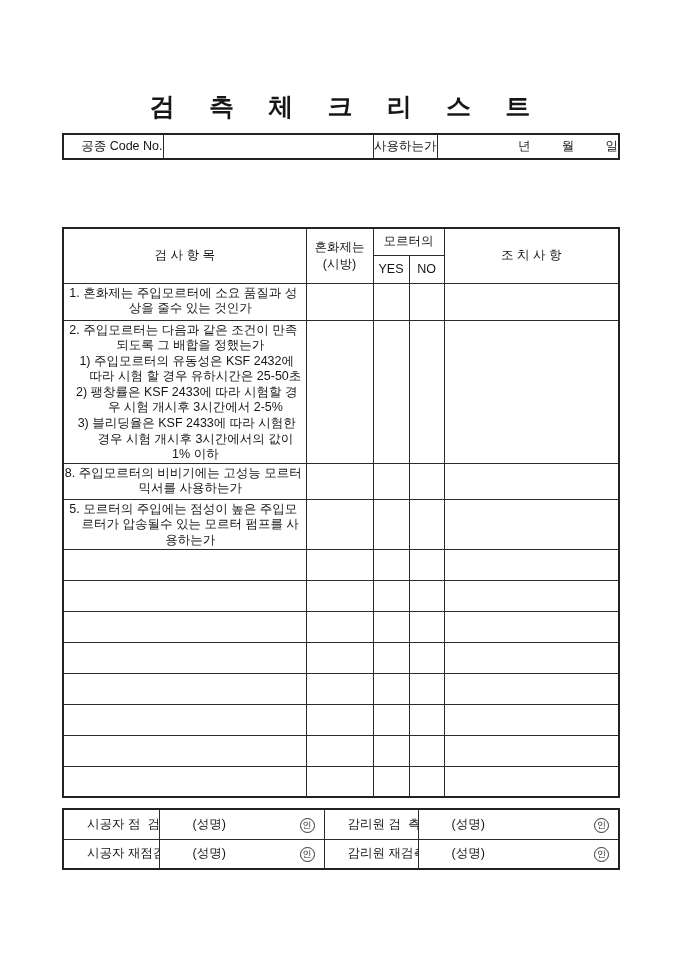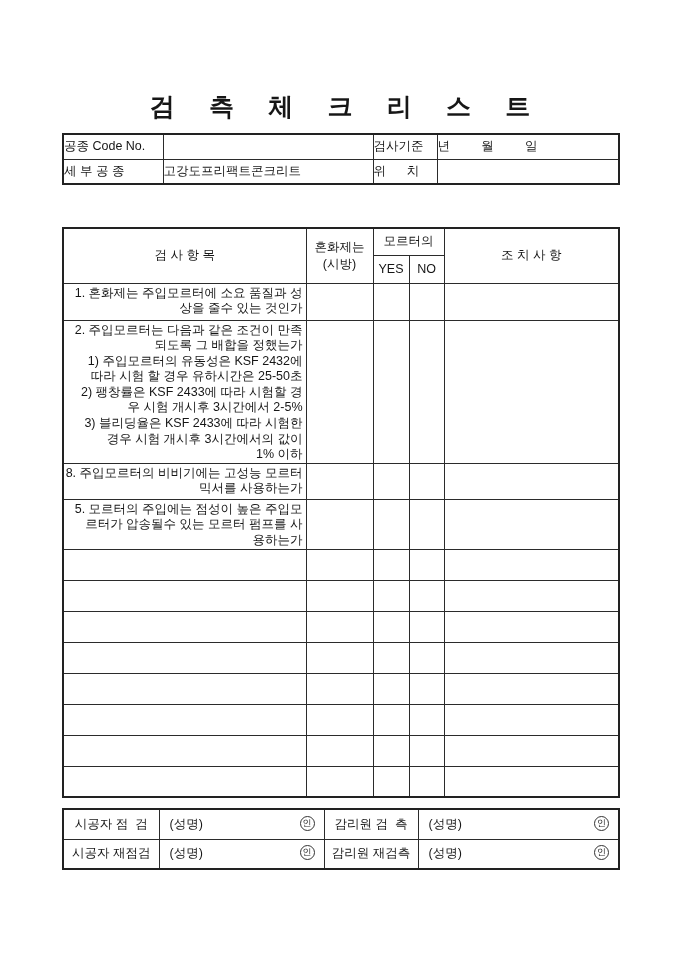--- a/index.html
+++ b/index.html
@@ -41,42 +41,42 @@
   td, th {
     border: 1.5px solid #2b2b2b;
     padding: 0;
     font-weight: normal;
     overflow: hidden;
   }
   table.bordered { border: 2px solid #222; }
 
   
   .info-table { top: 133px; }
-  .info-table td { height: 25px; text-align: left; vertical-align: middle; white-space: pre; }
+  .info-table td { height: 25px; text-align: right; vertical-align: middle; white-space: pre; }
 
   
   .check-table { top: 227px; }
   .check-table th { text-align: center; vertical-align: middle; white-space: pre-line; }
   .check-table td.item-cell {
-    text-align: right;
+    text-align: center;
     vertical-align: top;
     white-space: pre;
     padding: 2px 3px 0 0;
     line-height: 15.6px;
   }
   .check-table td { vertical-align: top; }
 
   
   .sign-table { top: 808px; }
-  .sign-table td { height: 30px; vertical-align: middle; }
+  .sign-table td { height: 30px; vertical-align: middle; padding-left: 23px; }
   .sign-table td.sig-label { text-align: center; white-space: pre; }
   .name-wrap {
     display: flex;
     justify-content: space-between;
-    align-items: flex-start;
+    align-items: flex-end;
     padding: 0 9px 0 10px;
   }
   .seal {
     display: inline-flex;
     align-items: center;
     justify-content: center;
     width: 15px;
     height: 15px;
     border: 1px solid #333;
     border-radius: 50%;
@@ -97,28 +97,22 @@
     <colgroup>
         <col style="width:100px">
         <col style="width:210px">
         <col style="width:64px">
         <col style="width:182px">
       </colgroup>
     <tbody>
         <tr>
       <td>공종 Code No.</td>
       <td></td>
-      <td>검사기준</td>
+      <td>사용하는가</td>
       <td>년         월         일</td>
-    </tr>
-    <tr>
-      <td>세 부 공 종</td>
-      <td>고강도프리팩트콘크리트</td>
-      <td>위      치</td>
-      <td></td>
     </tr>
   </tbody>
     </table>
 
   <table class="check-table bordered">
     <colgroup>
         <col style="width:243px">
         <col style="width:67px">
         <col style="width:36px">
         <col style="width:35px">

